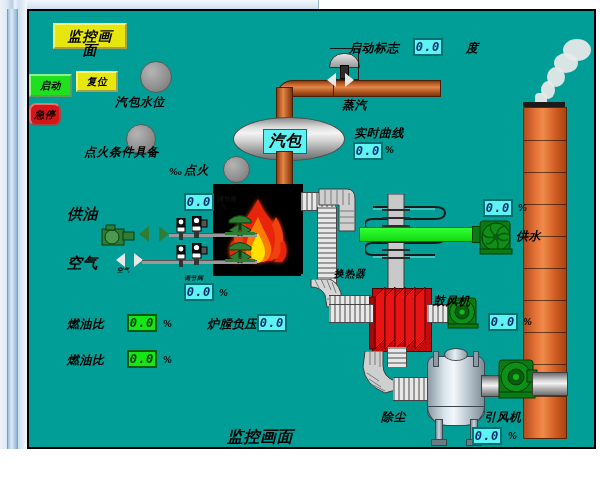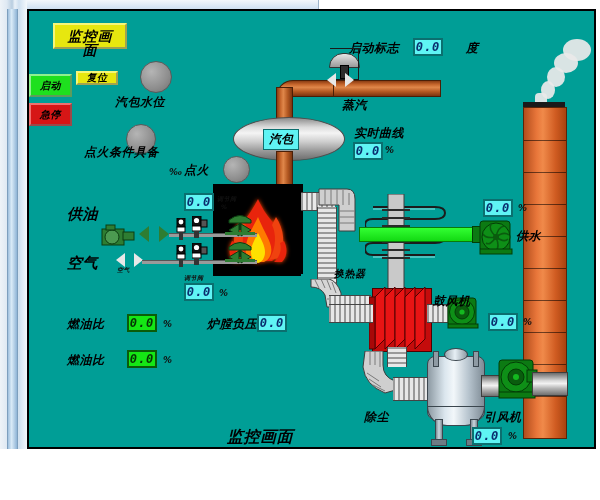--- a/index.html
+++ b/index.html
@@ -61,21 +61,21 @@
 
   
   .lamp{border-radius:50%;
         background:radial-gradient(circle at 35% 32%,#b5b5b5,#8e8e8e 60%,#6f6f6f);
         border:1px solid #5a5a5a;}
 
   
   .drum{background:linear-gradient(#8c8c8c 0%,#dcdcdc 22%,#f4f4f4 36%,
                                    #cfcfcf 56%,#9a9a9a 78%,#6e6e6e 100%);
         border-radius:50%/50%;border:1px solid #4d4d4d;}
-  .drum-tag{background:#5ff4f4;color:#000;font-size:12px;font-weight:bold;
+  .drum-tag{background:#5ff4f4;color:#000;font-size:16px;font-weight:bold;
             padding:1px 5px;border:1px solid #0b6f6f;}
 
   
   .pipe-copper{background:linear-gradient(180deg,#8a3d14 0%,#c4642a 22%,
                #e0874a 42%,#b55a23 70%,#7c3510 100%);border:1px solid #4a1f07;}
   .pipe-copper-v{background:linear-gradient(90deg,#8a3d14 0%,#c4642a 22%,
                #e0874a 42%,#b55a23 70%,#7c3510 100%);border:1px solid #4a1f07;}
   .pipe-steel{background:linear-gradient(180deg,#6b6b6b,#d9d9d9 35%,
               #f2f2f2 48%,#b4b4b4 70%,#707070);border:1px solid #3d3d3d;}
   .duct{background:repeating-linear-gradient(90deg,#9a9a9a 0 2px,#e8e8e8 2px 5px);
@@ -111,24 +111,24 @@
 
   <div id="hmi">
 
     <div class="abs navbtn" style="left:24px;top:12px;width:74px;height:26px;">
       <span>监控画面</span>
     </div>
 
     <div class="abs smbtn btn-green" style="left:0px;top:63px;width:43px;height:23px;">
       <span>启动</span>
     </div>
-    <div class="abs smbtn btn-yellow" style="left:47px;top:60px;width:42px;height:14px;">
+    <div class="abs smbtn btn-yellow" style="left:47px;top:60px;width:42px;height:21px;">
       <span>复位</span>
     </div>
-    <div class="abs smbtn btn-red" style="left:0px;top:92px;width:43px;height:23px;">
+    <div class="abs smbtn btn-red" style="left:0px;top:92px;width:32px;height:23px;border-radius:7px;">
       <span>急停</span>
     </div>
 
     <div class="abs lamp" style="left:111px;top:50px;width:30px;height:30px;"></div>
     <div class="abs lbl lbl-13" style="left:86px;top:85px;">汽包水位</div>
 
     <div class="abs lamp" style="left:97px;top:113px;width:28px;height:28px;"></div>
     <div class="abs lbl lbl-13" style="left:55px;top:135px;">点火条件具备</div>
 
     <div class="abs lamp" style="left:194px;top:145px;width:25px;height:25px;"></div>
@@ -411,21 +411,21 @@
     <div class="abs" style="left:444px;top:340px;width:4px;height:14px;background:#8f9ba4;
          border:1px solid #3b464e;"></div>
     <div class="abs" style="left:406px;top:408px;width:6px;height:22px;
          background:linear-gradient(90deg,#7d8a93,#cbd7df,#7d8a93);border:1px solid #3b464e;"></div>
     <div class="abs" style="left:441px;top:408px;width:6px;height:22px;
          background:linear-gradient(90deg,#7d8a93,#cbd7df,#7d8a93);border:1px solid #3b464e;"></div>
     <div class="abs" style="left:402px;top:428px;width:14px;height:5px;background:#6e7b84;
          border:1px solid #3b464e;"></div>
     <div class="abs" style="left:437px;top:428px;width:14px;height:5px;background:#6e7b84;
          border:1px solid #3b464e;"></div>
-    <div class="abs lbl lbl-13" style="left:335px;top:400px;">除尘</div>
+    <div class="abs lbl lbl-13" style="left:352px;top:400px;">除尘</div>
 
     <div class="abs pipe-steel" style="left:452px;top:364px;width:22px;height:20px;"></div>
     <svg class="abs" style="left:468px;top:347px;" width="42" height="48" viewBox="0 0 42 48">
       <rect x="2" y="2" width="34" height="34" rx="3" fill="#0c7a13" stroke="#033d06"></rect>
       <circle cx="19" cy="19" r="15" fill="#0e8f17" stroke="#033d06"></circle>
       <circle cx="19" cy="19" r="8" fill="#0a5c0e" stroke="#033d06"></circle>
       <circle cx="19" cy="19" r="3" fill="#14b81f"></circle>
       <rect x="2" y="34" width="36" height="6" fill="#0c7a13" stroke="#033d06"></rect>
       <rect x="30" y="12" width="10" height="12" fill="#0c7a13" stroke="#033d06"></rect>
     </svg>

